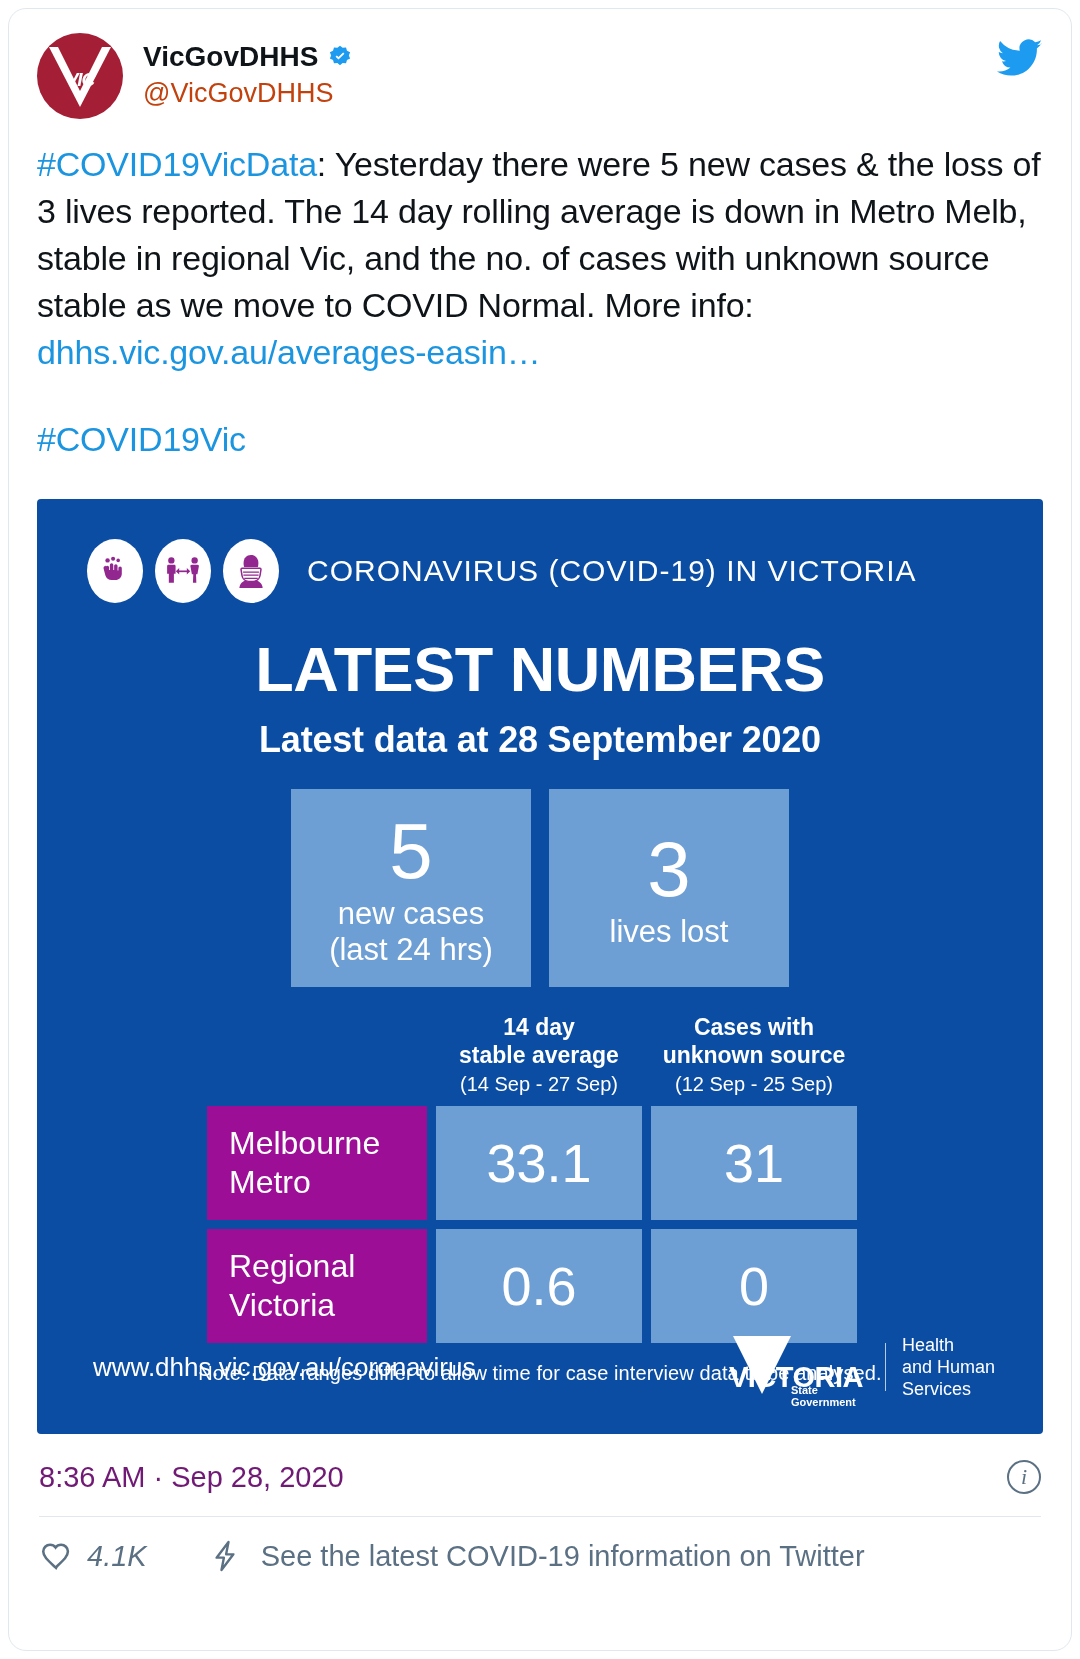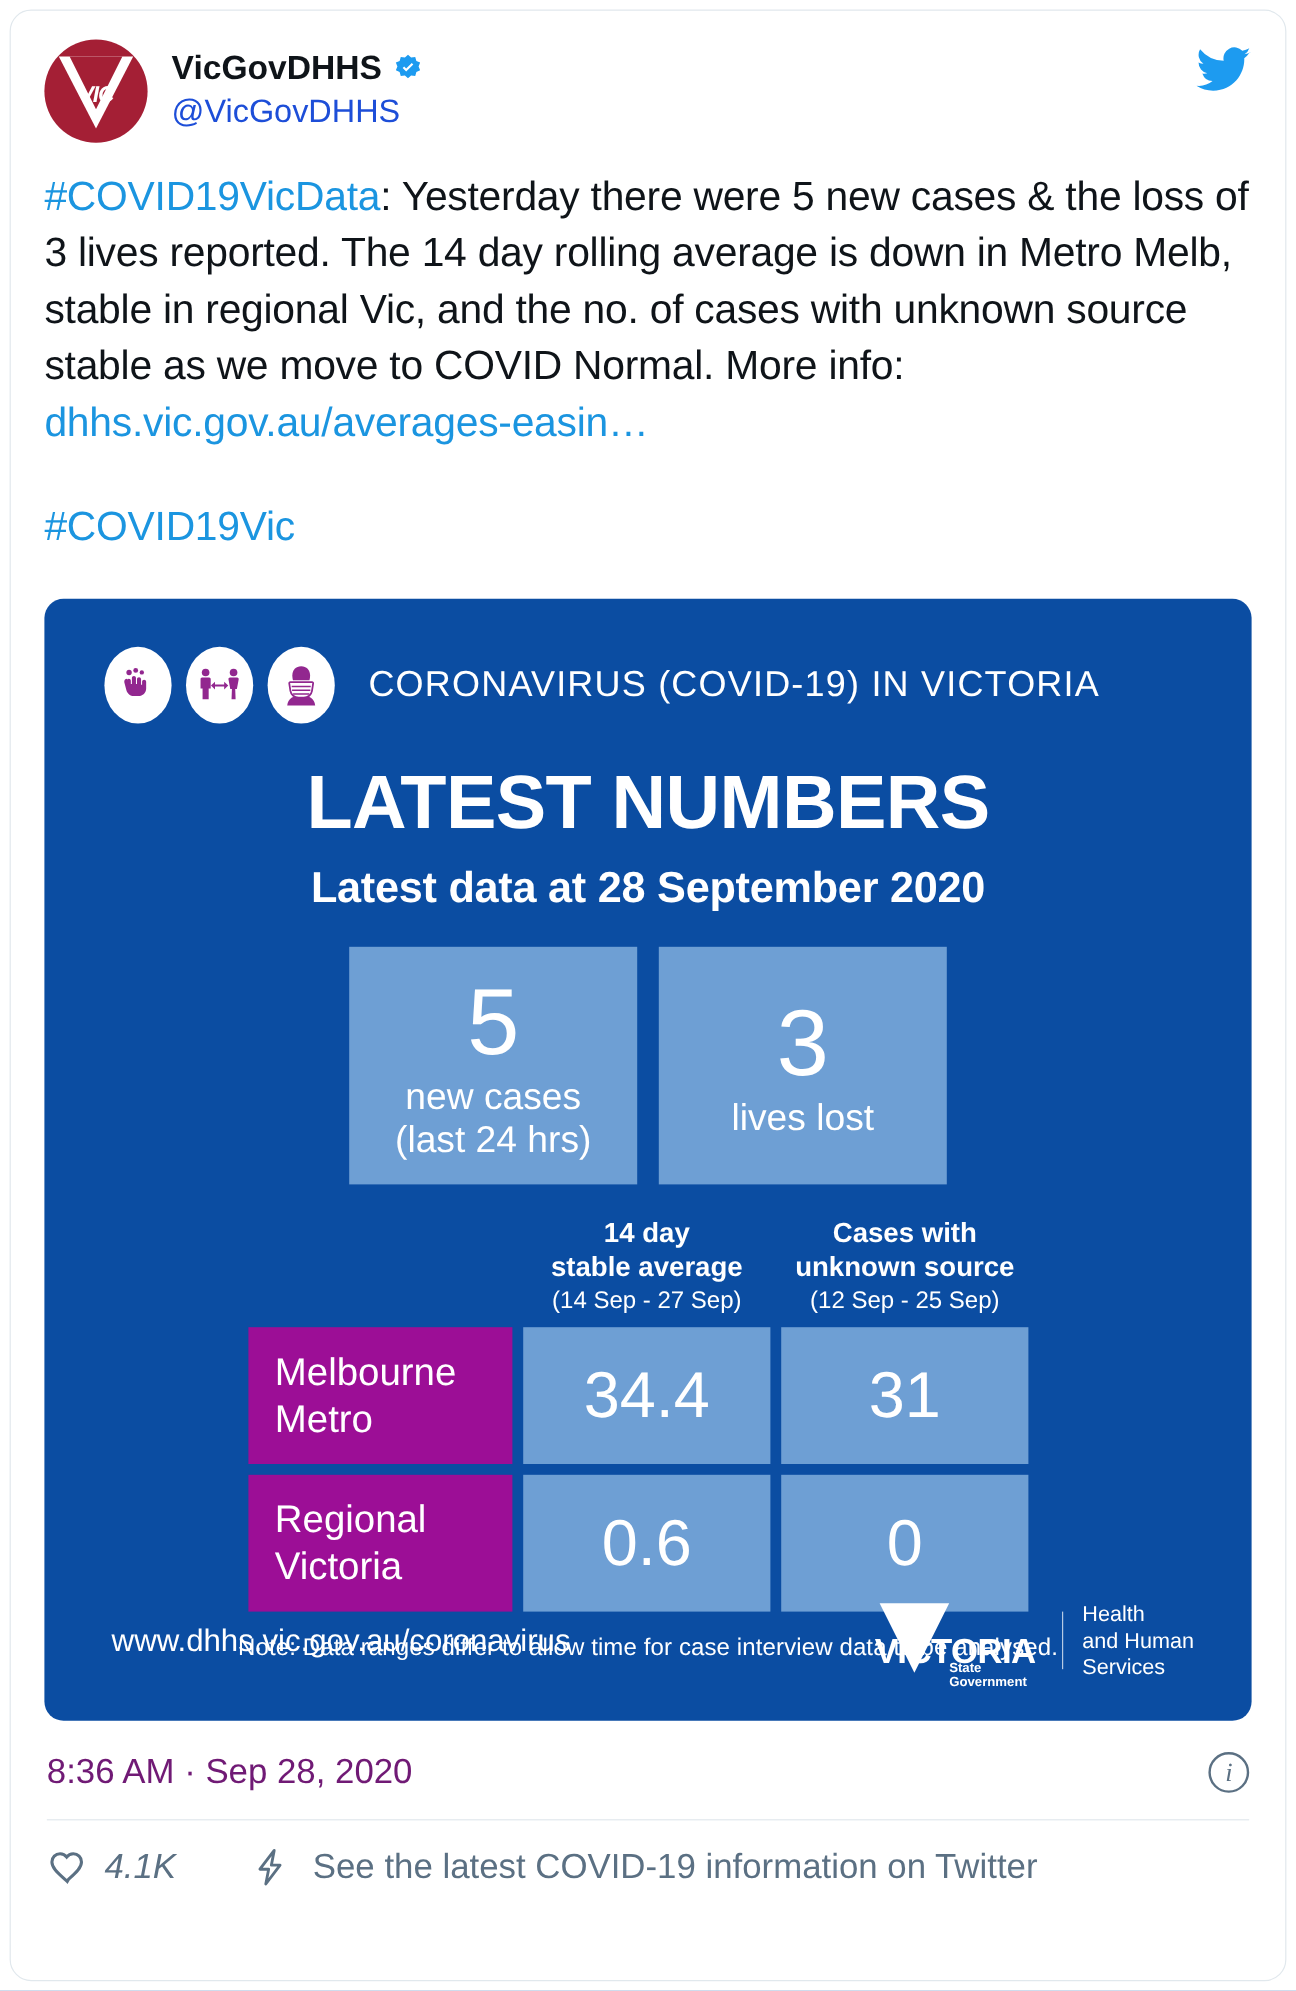--- a/index.html
+++ b/index.html
@@ -75,21 +75,21 @@
     line-height: 1.15;
   }
   .verified {
     display: inline-block;
     width: 26px; height: 26px;
     margin-left: 9px;
     flex: 0 0 26px;
   }
   .handle {
     font-size: 27px;
-    color: #1d4ed8;
+    color: #c2410c;
     margin-top: 4px;
     line-height: 1.2;
   }
   .twitter-bird {
     position: absolute;
     right: 28px;
     top: 26px;
     width: 46px; height: 46px;
   }
   
@@ -105,21 +105,21 @@
     padding: 40px 28px 0 28px;
     font-size: 34px;
     line-height: 47px;
     color: #1b95e0;
     letter-spacing: -0.2px;
   }
   
   .infographic {
     margin: 36px 28px 0 28px;
     background: #0b4da2;
-    border-radius: 16px;
+    border-radius: 4px;
     height: 935px;
     position: relative;
     overflow: hidden;
     color: #ffffff;
   }
   .ig-top {
     display: flex;
     align-items: center;
     padding: 40px 0 0 50px;
   }
@@ -426,21 +426,21 @@
           <div class="t1">unknown source</div>
           <div class="t2">(12 Sep - 25 Sep)</div>
         </div>
       </div>
 
       <div class="tbl-row">
         <div class="row-label">
           <span>Melbourne</span>
           <span>Metro</span>
         </div>
-        <div class="row-cell">34.4</div>
+        <div class="row-cell">33.1</div>
         <div class="row-cell">31</div>
       </div>
 
       <div class="tbl-row">
         <div class="row-label">
           <span>Regional</span>
           <span>Victoria</span>
         </div>
         <div class="row-cell">0.6</div>
         <div class="row-cell">0</div>

